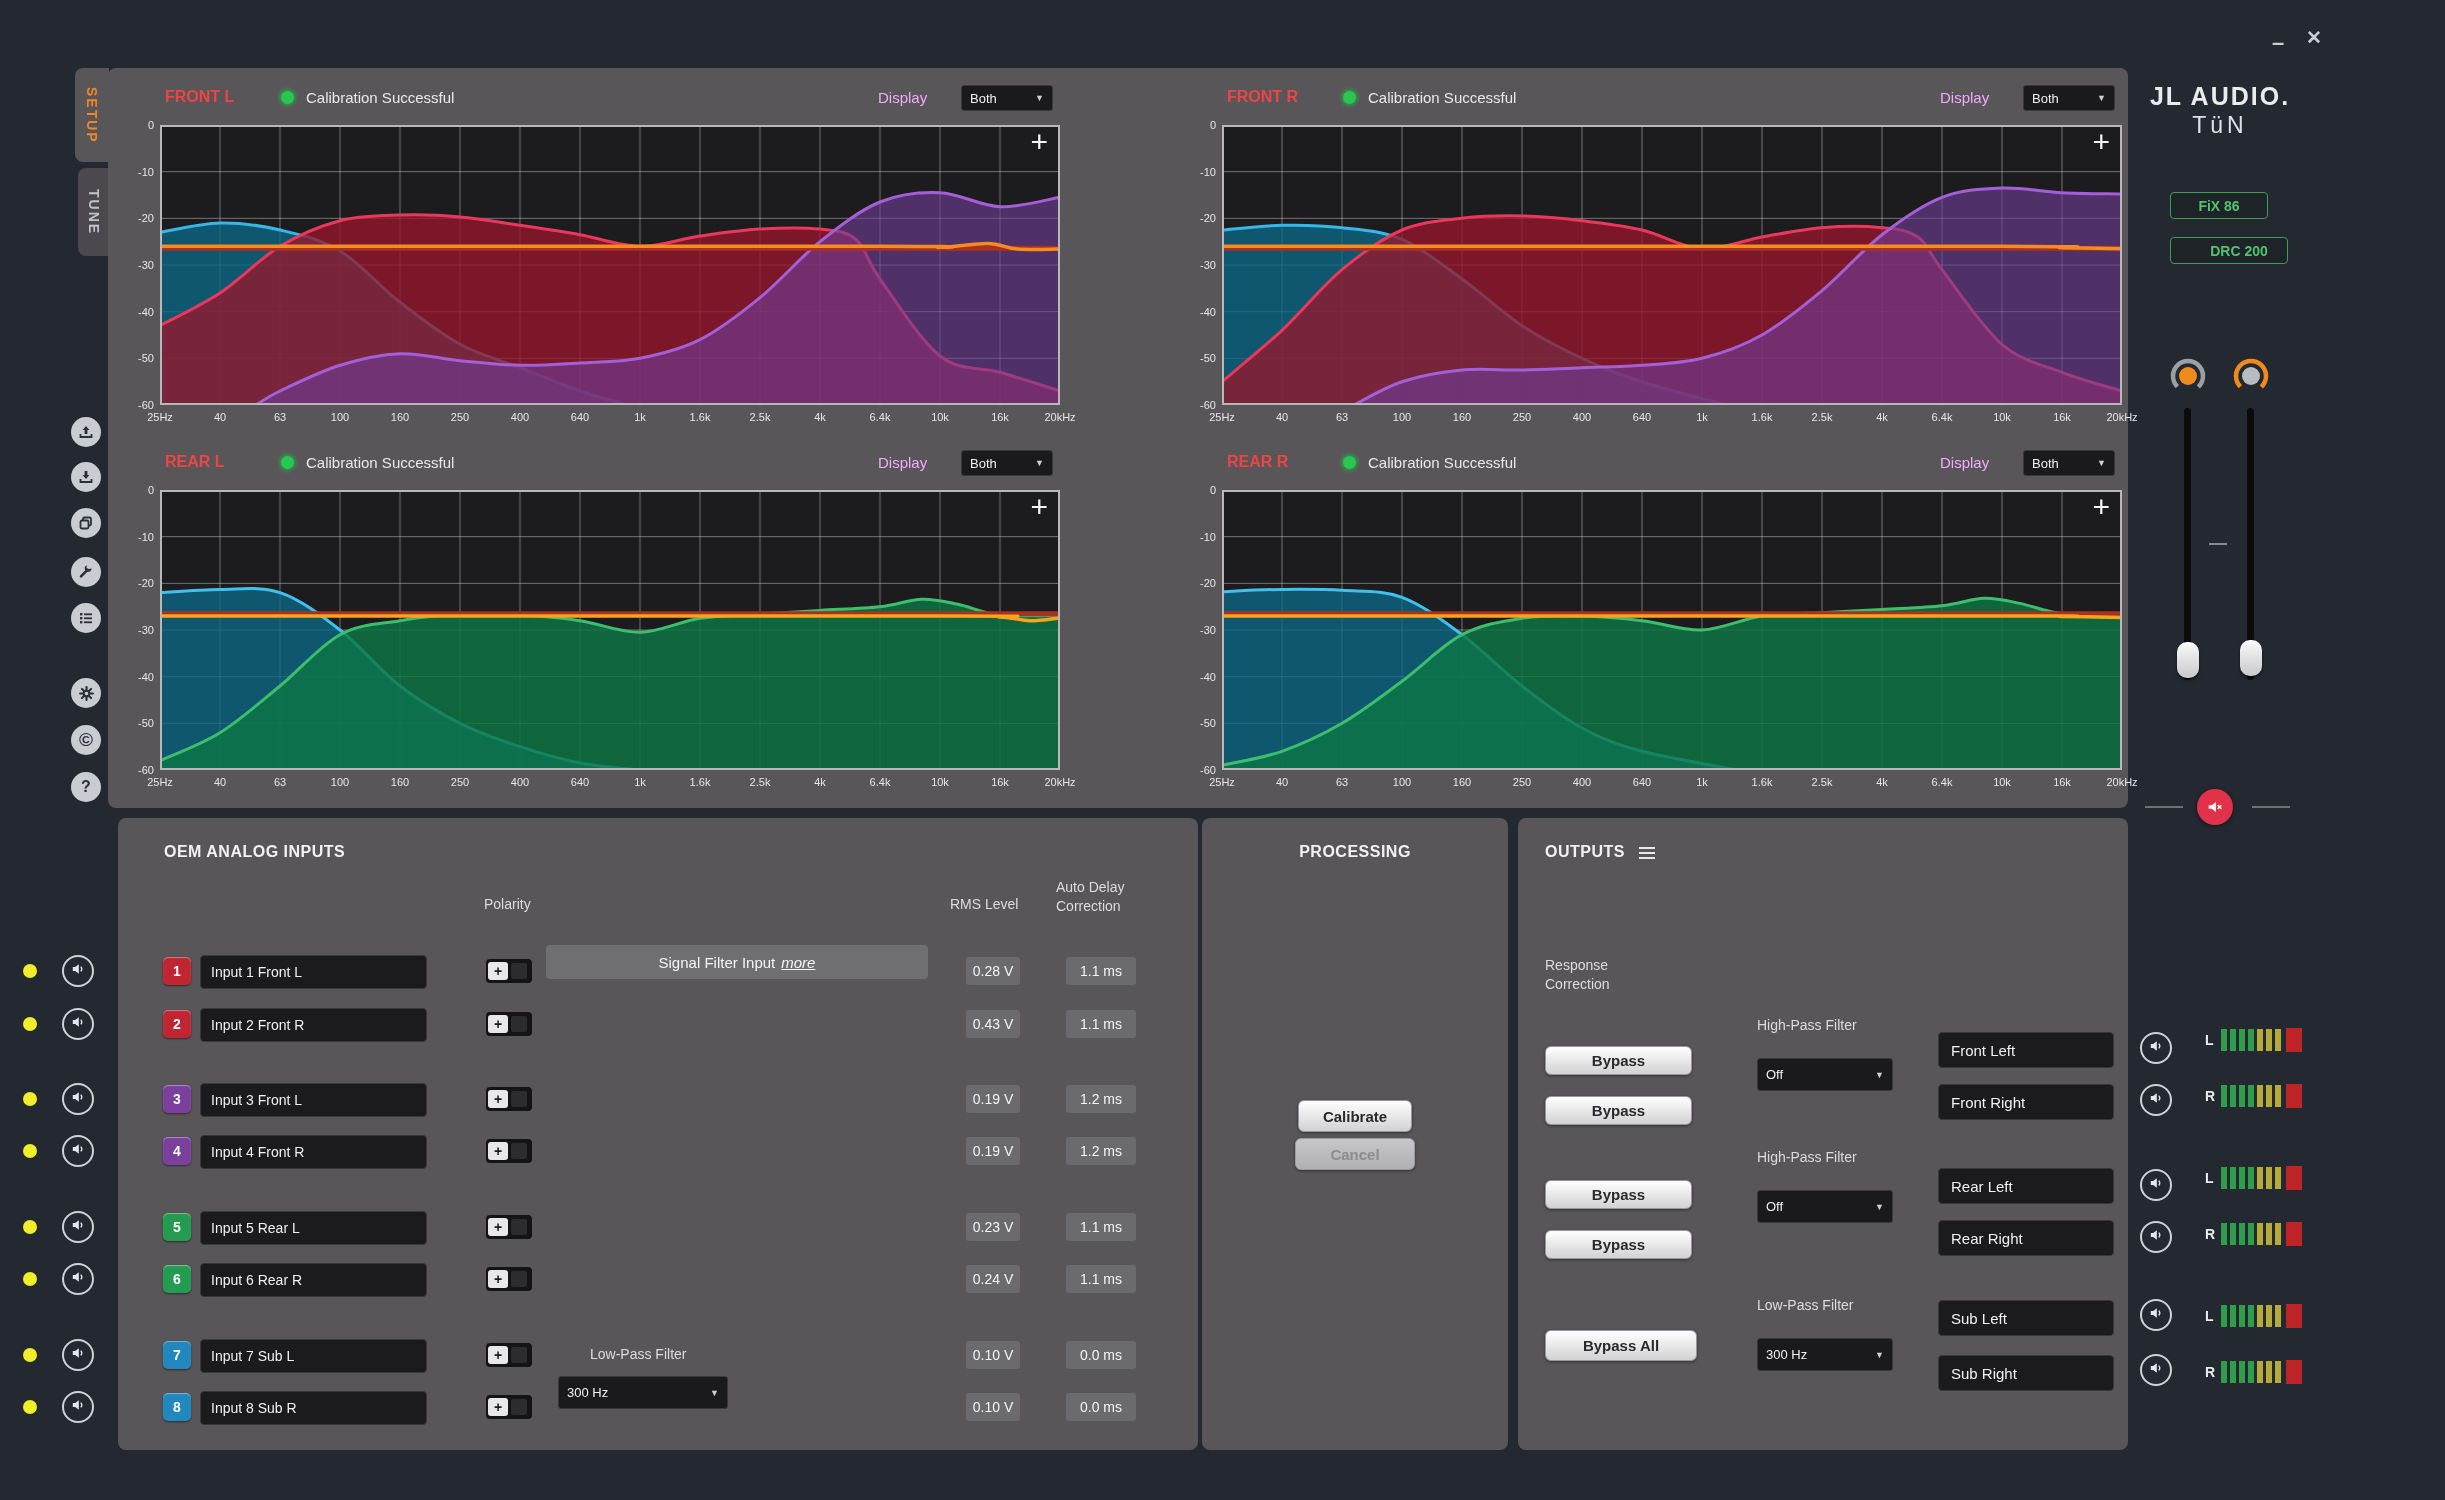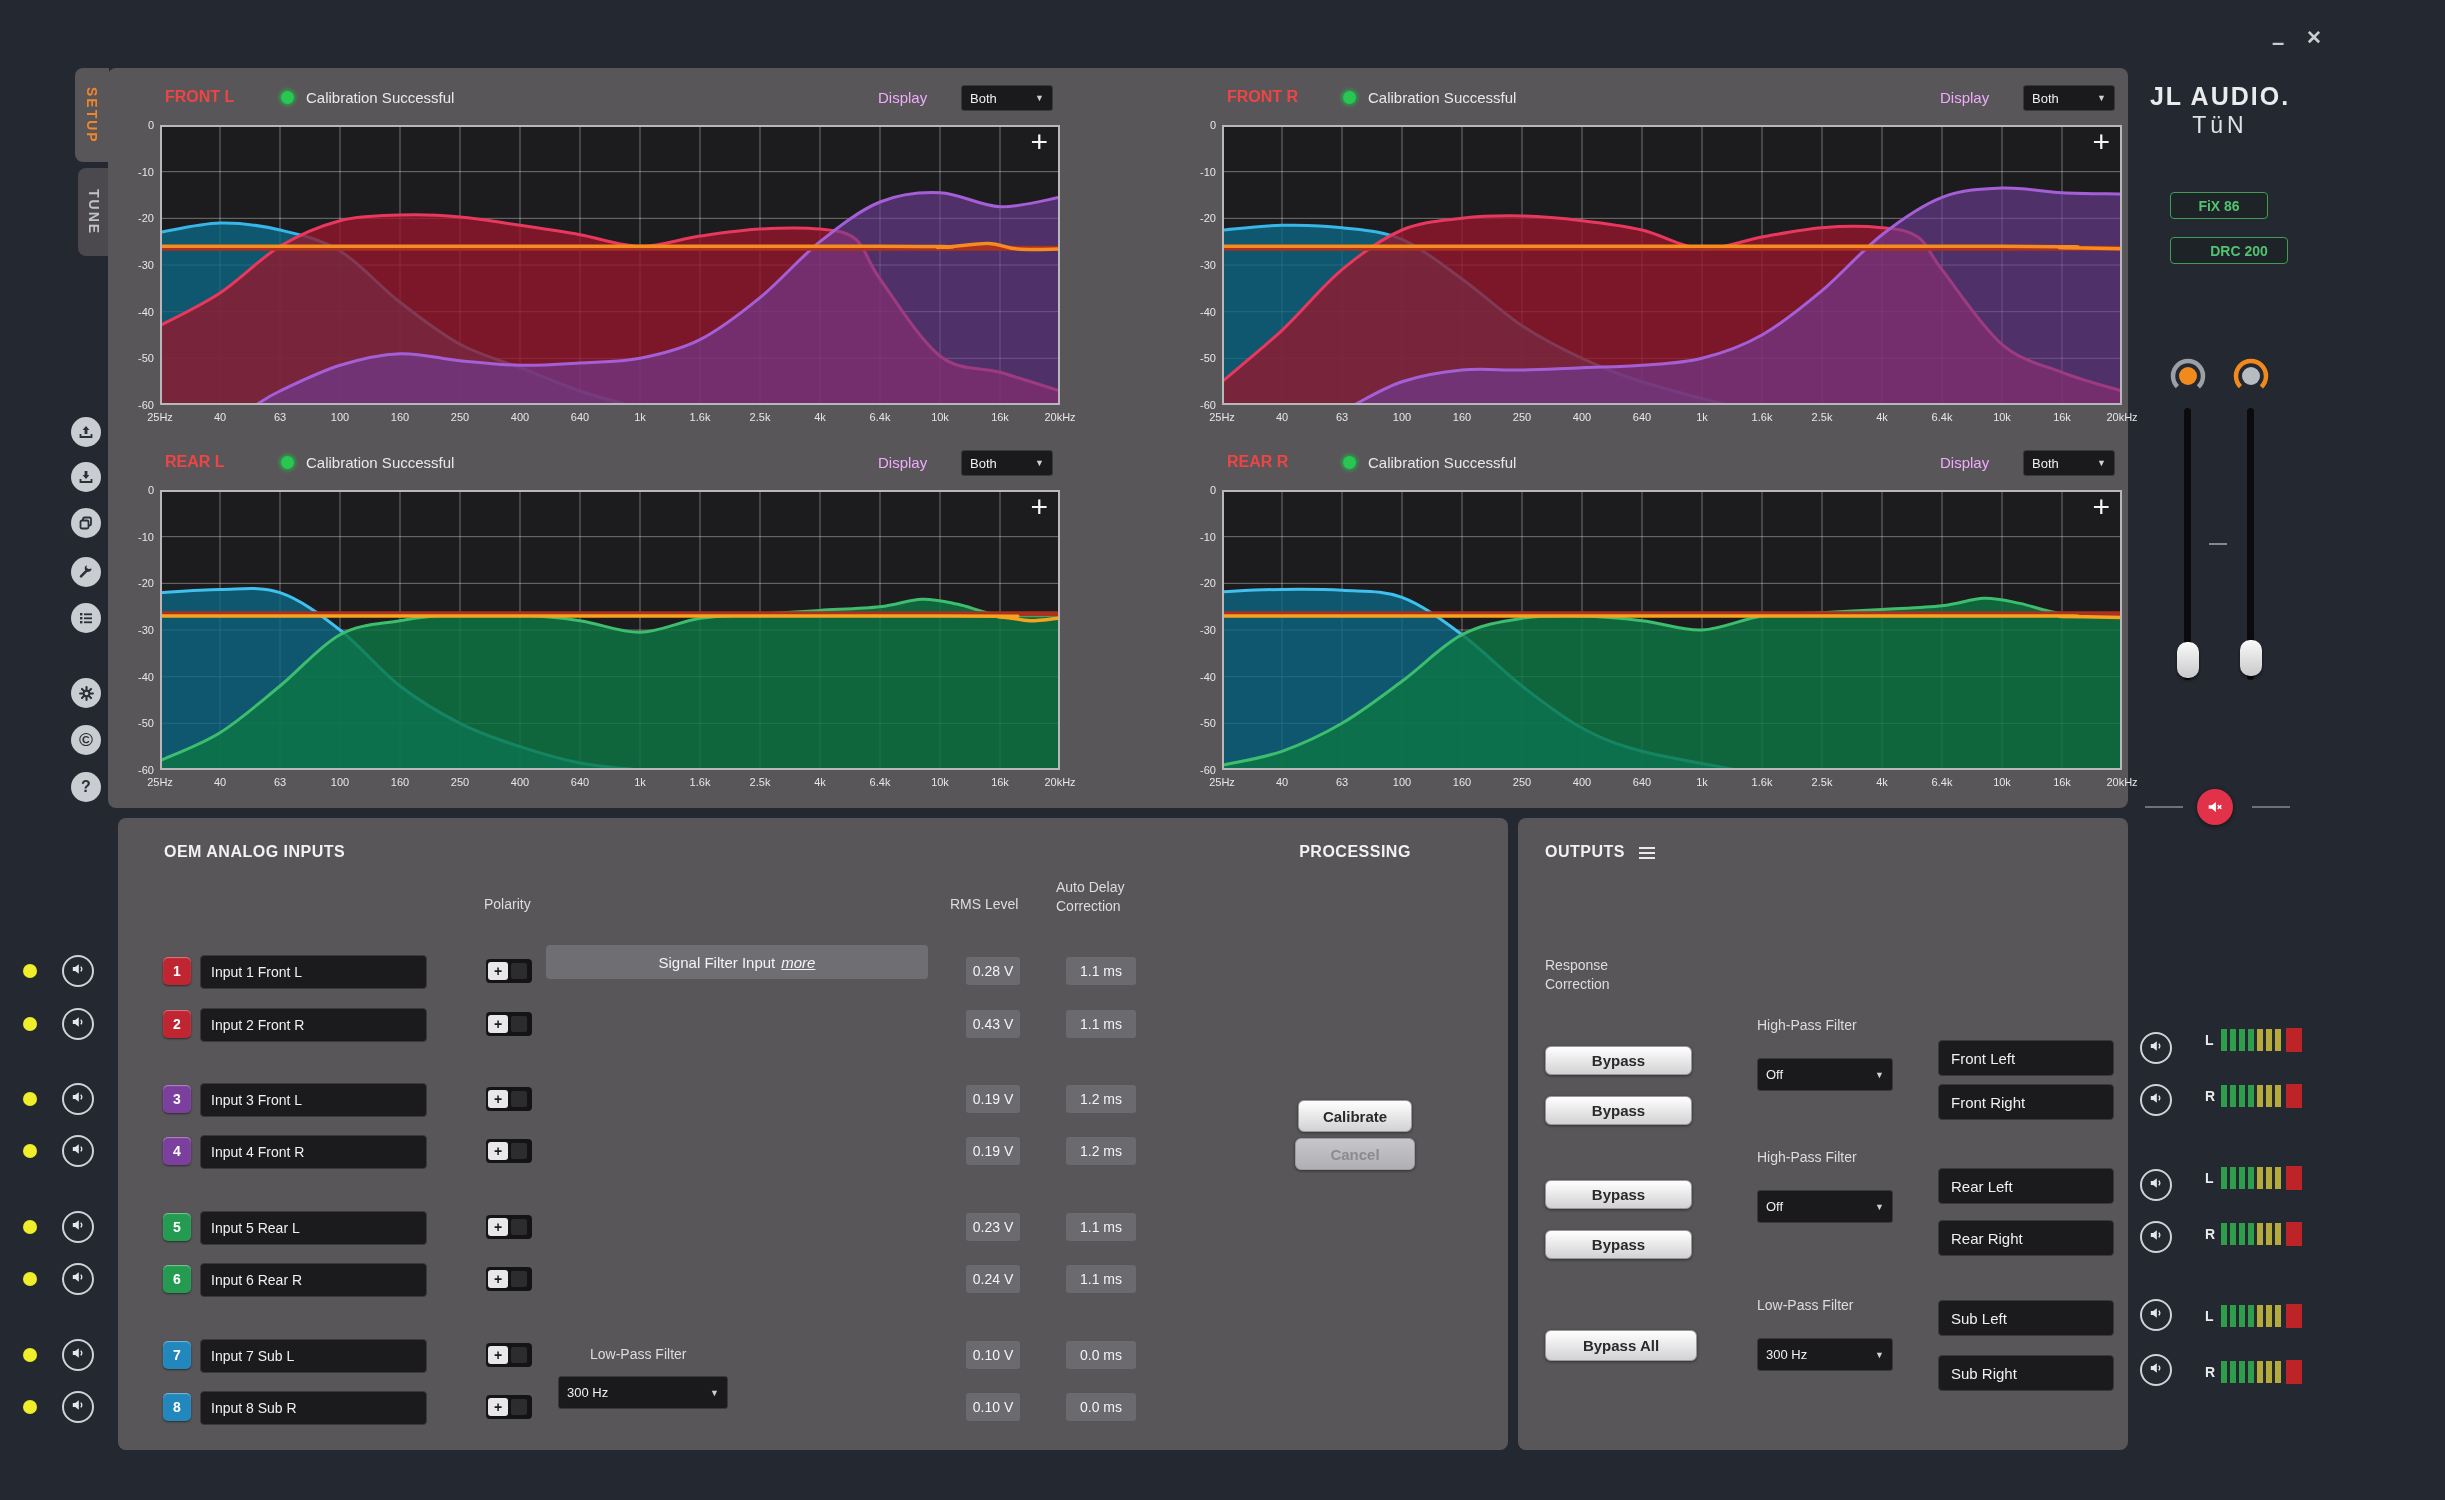--- a/index.html
+++ b/index.html
@@ -435,21 +435,21 @@
         <circle cx="8" cy="8" r="1.7" fill="#c9ccd0"></circle>
       </svg>
   </div>
   <div class="railico" style="left:71px;top:725px;font-size:19px;">
       <span>©</span>
     </div>
   <div class="railico" style="left:71px;top:772px;font-size:16px;">
       <span>?</span>
     </div>
 
-  <div class="panel" id="inputs-panel" style="left:118px;top:818px;width:1080px;height:632px;padding-left:44px;">
+  <div class="panel" id="inputs-panel" style="left:118px;top:818px;width:1080px;height:632px;">
     <div class="ptitle" style="left:46px;top:25px;">OEM ANALOG INPUTS</div>
     <div class="colhdr" style="left:366px;top:78px;">Polarity</div>
     <div class="colhdr" style="left:832px;top:78px;">RMS Level</div>
     <div class="colhdr" style="left:938px;top:60px;width:100px;line-height:1.35;">Auto Delay Correction</div>
     <div class="sigbar">
       <span>Signal Filter Input</span>
       <span class="more">more</span>
     </div>
     <div class="colhdr" style="left:472px;top:528px;">Low-Pass Filter</div>
     <div class="dd" style="left:440px;top:558px;width:152px;height:31px;">
@@ -573,21 +573,21 @@
     <div class="dd" style="left:239px;top:372px;width:118px;height:31px;">
       <span>Off</span>
       <span class="dd-arrow">▼</span>
     </div>
     <div class="grouplbl" style="left:239px;top:478px;">Low-Pass Filter</div>
     <div class="dd" style="left:239px;top:520px;width:118px;height:31px;">
       <span>300 Hz</span>
       <span class="dd-arrow">▼</span>
     </div>
 
-    <div class="outfield" style="left:420px;top:222px;">Front Left</div>
+    <div class="outfield" style="left:420px;top:214px;">Front Left</div>
     <div class="outfield" style="left:420px;top:266px;">Front Right</div>
     <div class="outfield" style="left:420px;top:350px;">Rear Left</div>
     <div class="outfield" style="left:420px;top:402px;">Rear Right</div>
     <div class="outfield" style="left:420px;top:482px;">Sub Left</div>
     <div class="outfield" style="left:420px;top:537px;">Sub Right</div>
   </div>
 
   <div class="logo1">JL AUDIO.</div>
   <div class="logo2">TüN</div>
   <div class="devbtn" style="top:192px;">FiX 86</div>

